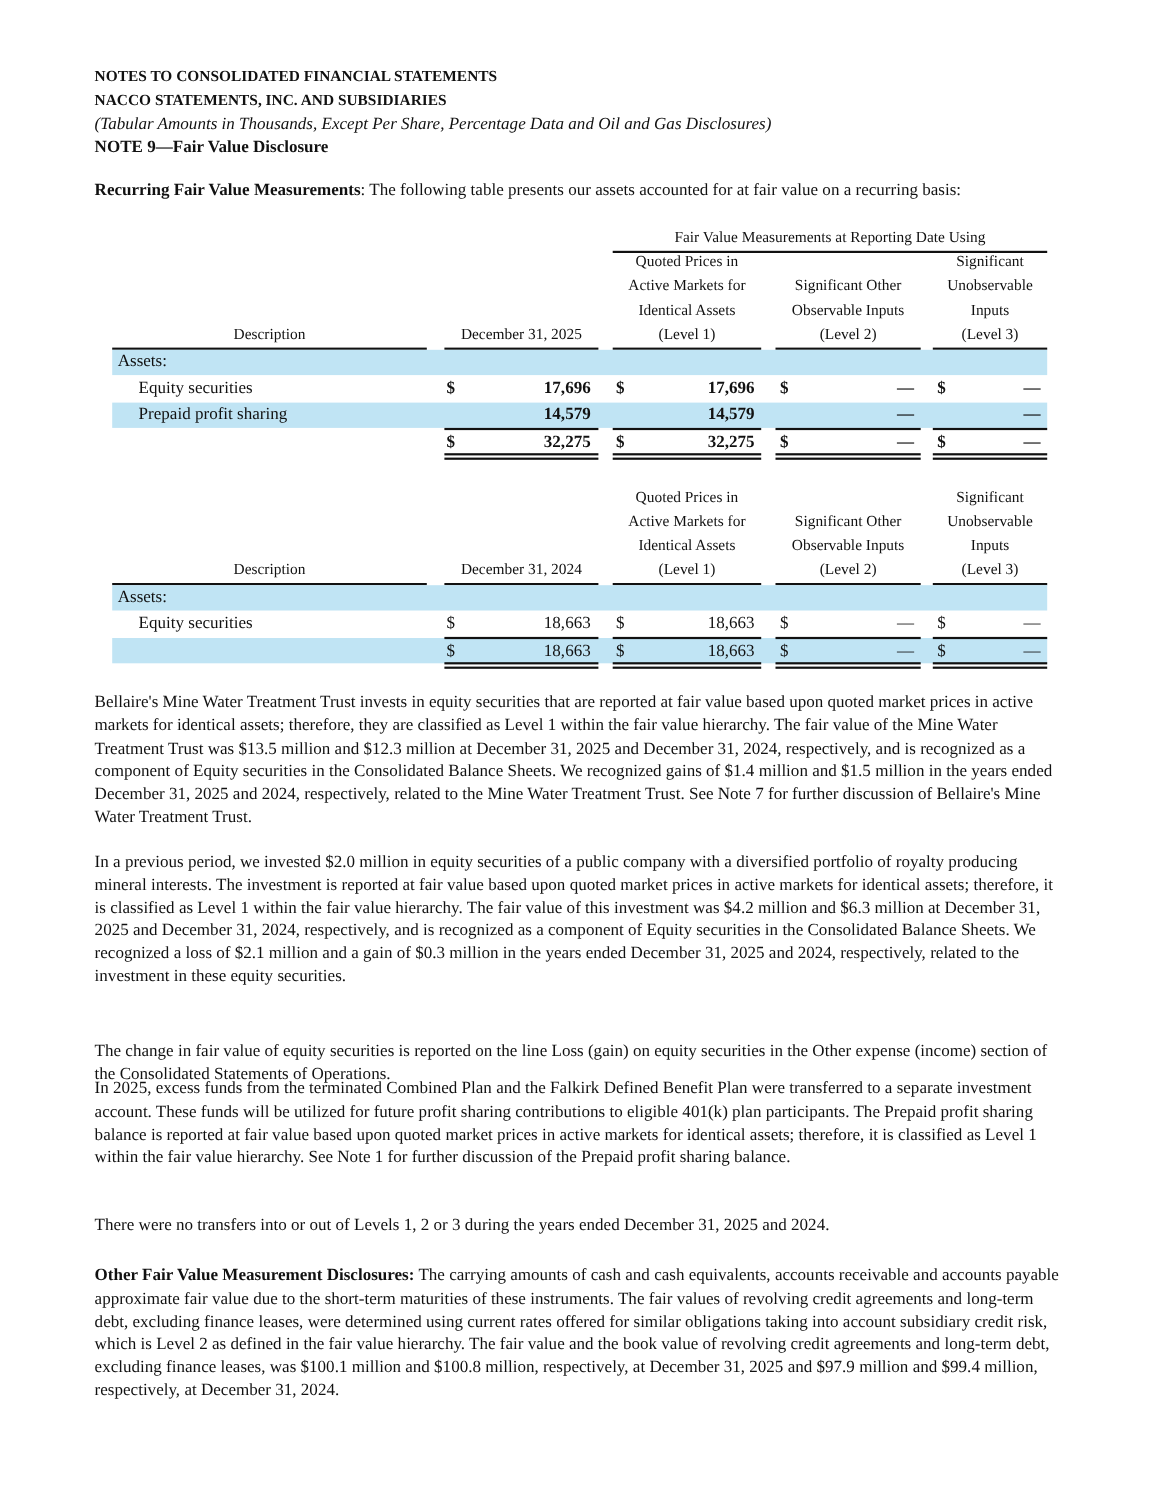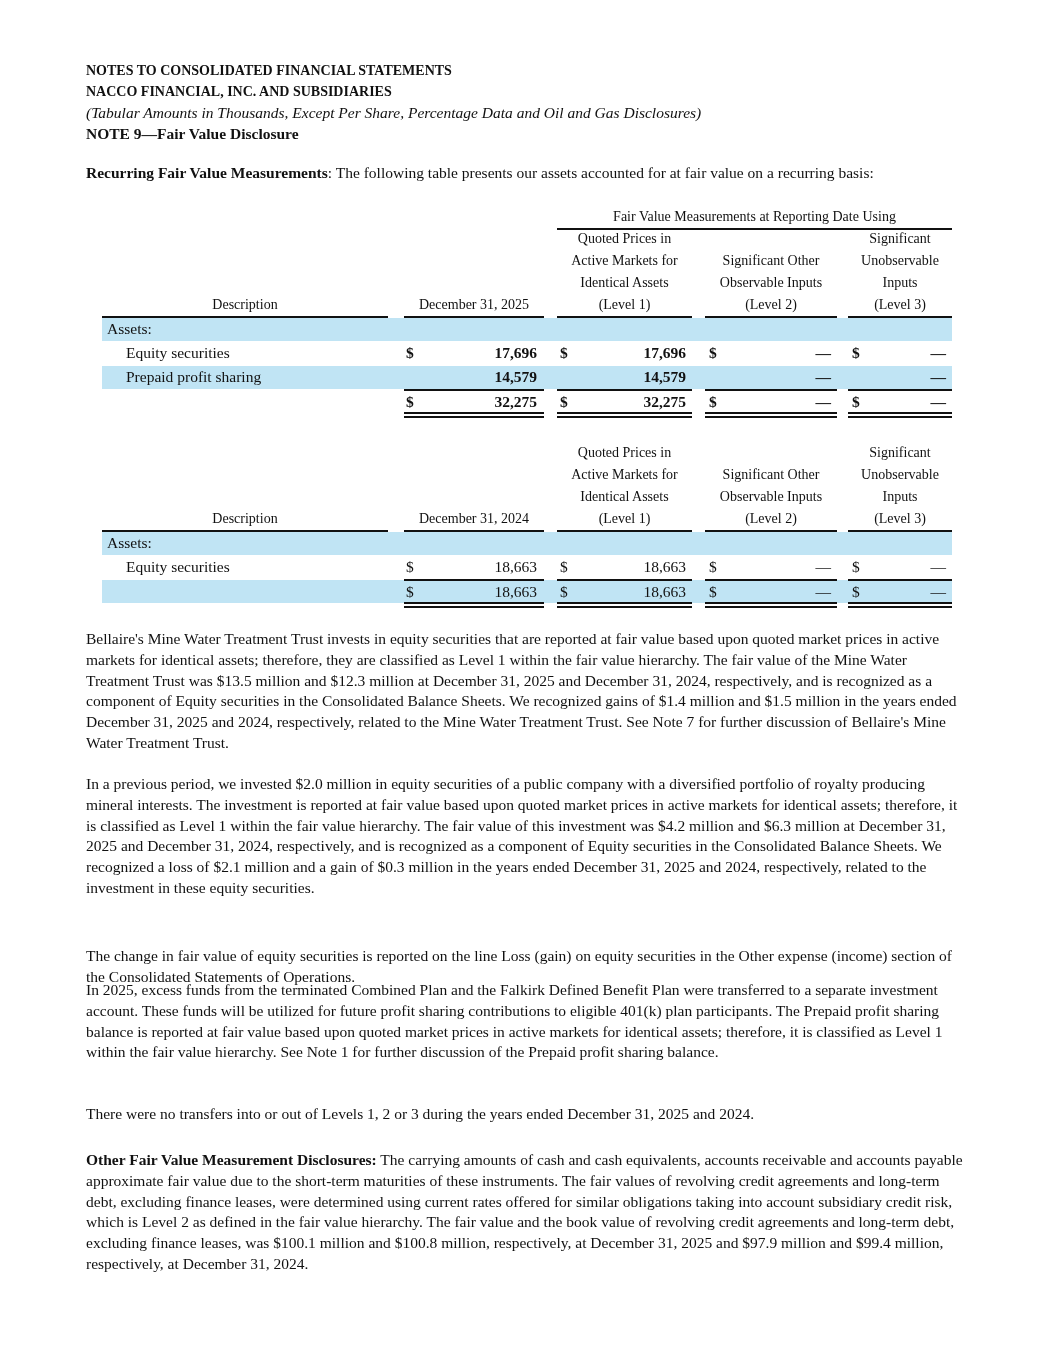--- a/index.html
+++ b/index.html
@@ -26,21 +26,21 @@
 
   .para { position: absolute; left: 86px; width: 884px; line-height: 20.8px; font-size: 15.5px; }
   .para b { font-weight: bold; }
   .footer { position: absolute; left: 0; width: 877px; top: 1385px; text-align: center; font-size: 15.5px; }
 </style>
 </head>
 <body>
 
 <div class="page">
   <p class="hdr">NOTES TO CONSOLIDATED FINANCIAL STATEMENTS</p>
-  <p class="hdr">NACCO FINANCIAL, INC. AND SUBSIDIARIES</p>
+  <p class="hdr">NACCO STATEMENTS, INC. AND SUBSIDIARIES</p>
   <p class="hdr-it">(Tabular Amounts in Thousands, Except Per Share, Percentage Data and Oil and Gas Disclosures)</p>
   <div class="note-title">NOTE 9—Fair Value Disclosure</div>
   <div class="intro"><b>Recurring Fair Value Measurements</b><span>: The following table presents our assets accounted for at fair value on a recurring basis:</span></div>
 </div>
 
 <div class="tbl" style="top:206px;height:210px;">
   <div class="hcell" style="left:455px;width:395px;top:0;">Fair Value Measurements at Reporting Date Using</div>
   <div class="uline" style="left:455px;width:395px;top:22px;"></div>
 
   <div class="hcell" style="left:455px;width:135px;top:22px;">

